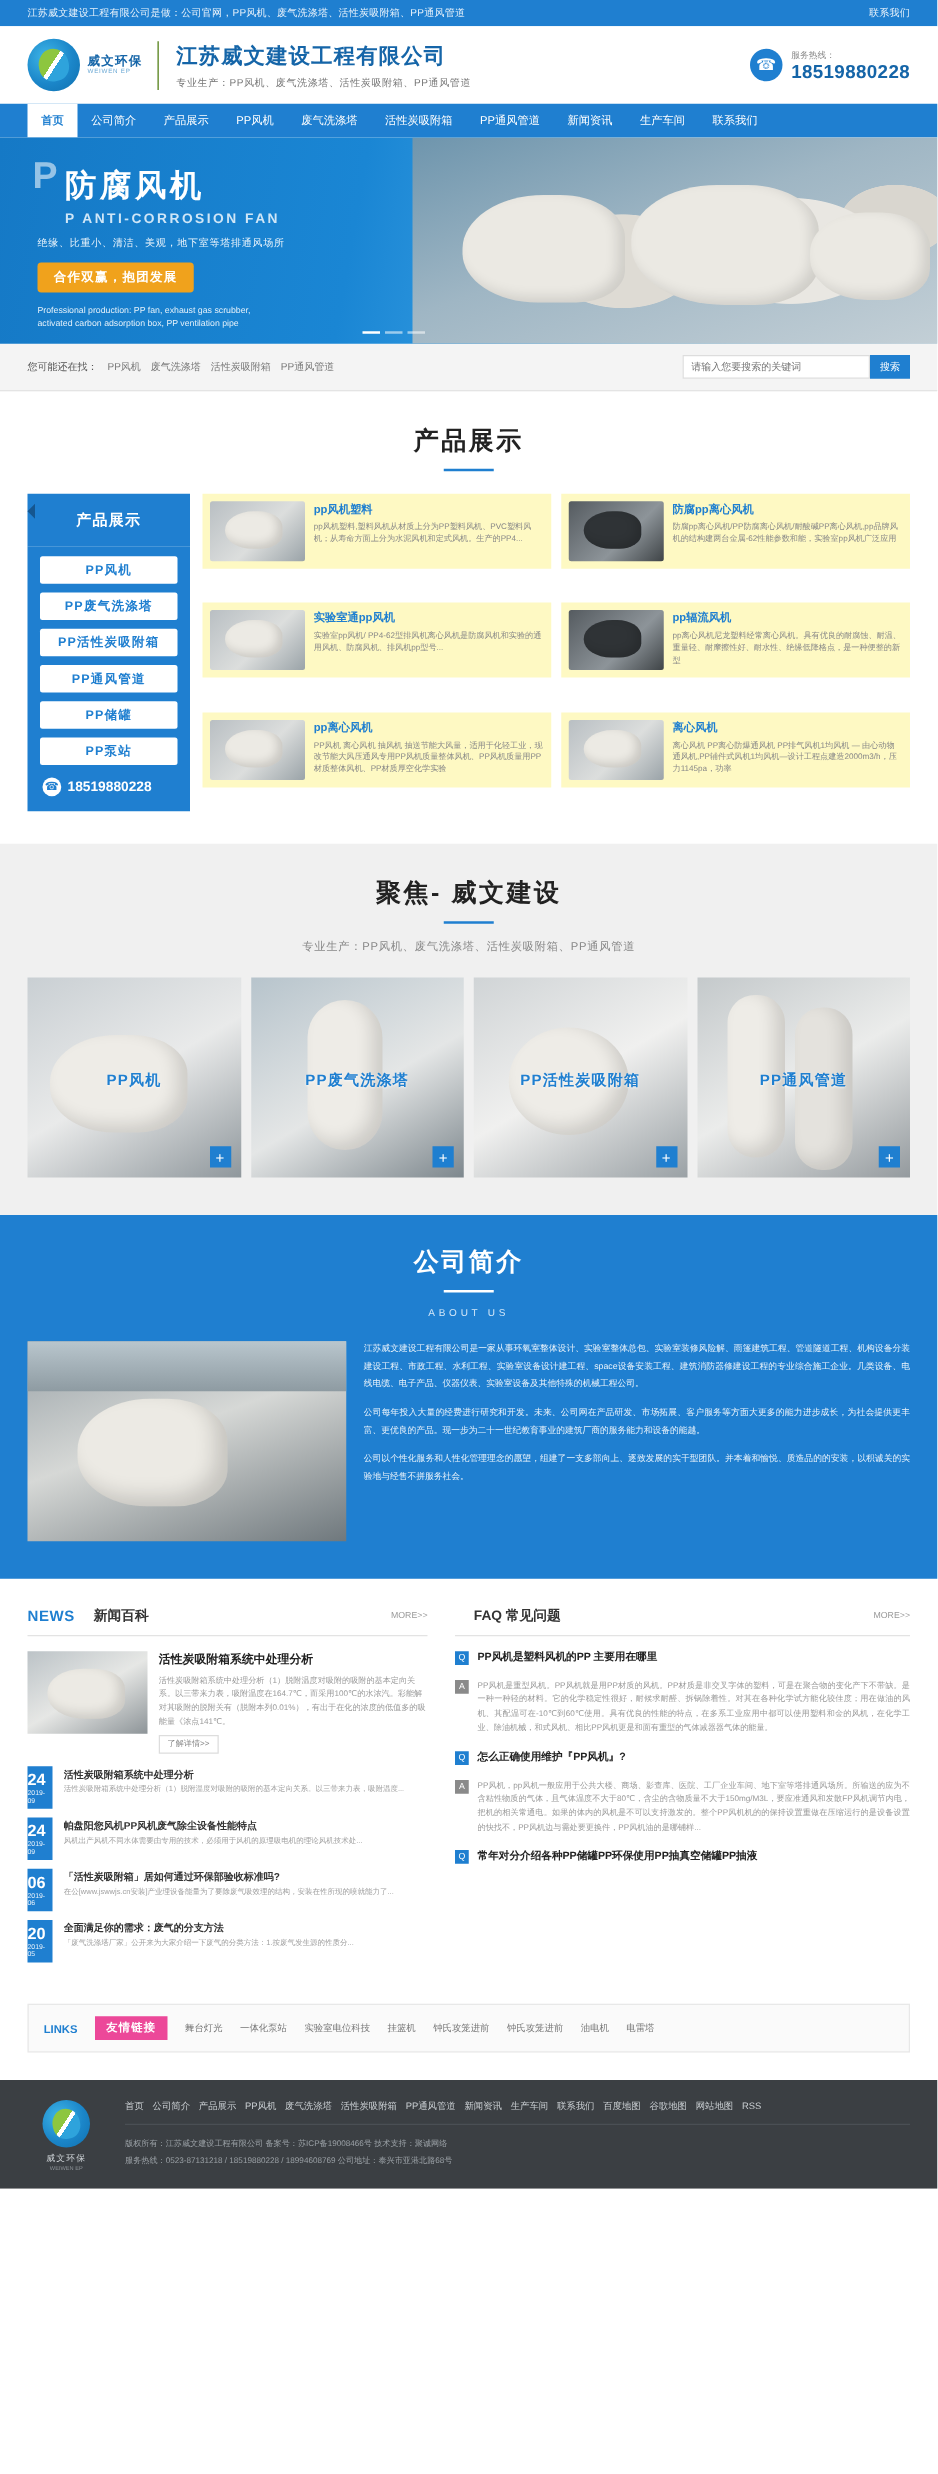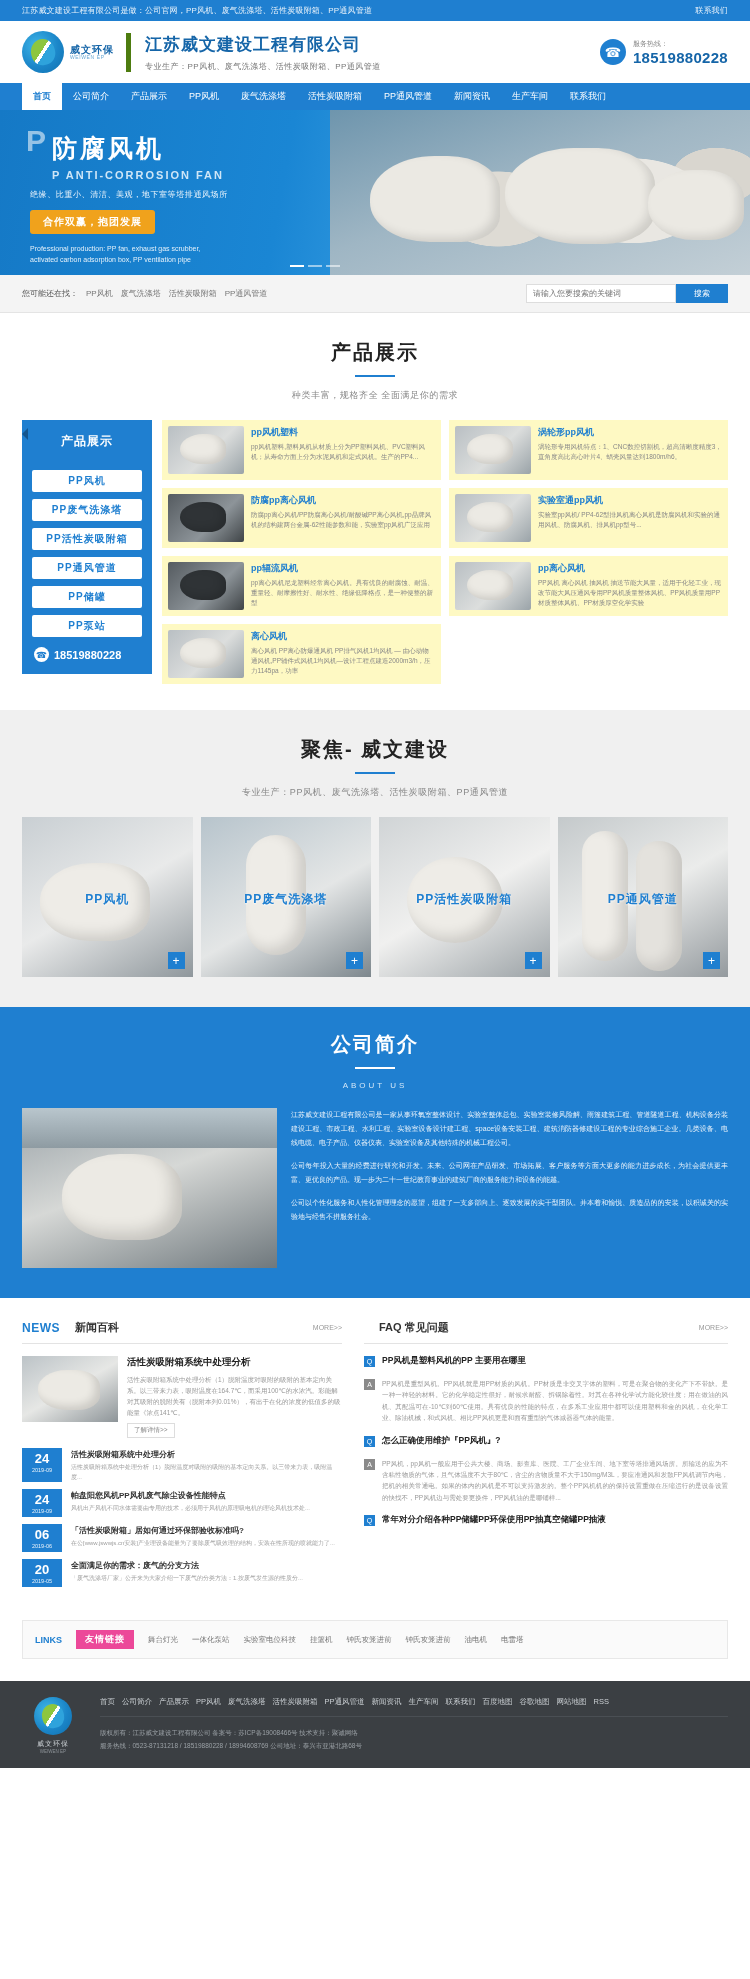--- a/index.html
+++ b/index.html
@@ -45,21 +45,21 @@
     content: "";
     position: absolute; left: 9px; top: 8px;
     width: 24px; height: 26px;
     background: linear-gradient(135deg,#8dc63f 0 45%, #ffffff 45% 55%, #2ea3dc 55% 100%);
     border-radius: 50% 50% 45% 45%;
     transform: rotate(-12deg);
   }
   .logo-text { margin-left: 6px; line-height: 1.1; }
   .logo-cn { font-size: 10px; font-weight: bold; color: #1565a8; letter-spacing: 1px; }
   .logo-en { font-size: 5px; color: #6aa8d4; letter-spacing: .6px; }
-  .head-title { margin-left: 12px; border-left: 5px solid #4d7c0f; padding-left: 14px; }
+  .head-title { margin-left: 12px; border-left: 1px solid #4d7c0f; padding-left: 14px; }
   .head-title h1 { font-size: 17px; color: #1565a8; font-weight: bold; letter-spacing: 1px; }
   .head-title p { font-size: 8px; color: #777; margin-top: 5px; letter-spacing: .5px; }
   .head-tel { margin-left: auto; display: flex; align-items: center; }
   .tel-icon {
     width: 26px; height: 26px; border-radius: 50%;
     background: #1f7fd0; color: #fff;
     display: flex; align-items: center; justify-content: center;
     font-size: 13px; margin-right: 7px;
   }
   .tel-txt .tel-lab { font-size: 7px; color: #888; }
@@ -132,21 +132,21 @@
   .searchbar .keys { display: flex; gap: 8px; align-items: center; }
   .searchbar .keys b { color: #555; font-weight: normal; }
   .searchbar .keys a { color: #777; }
   .search-form { margin-left: auto; display: flex; align-items: center; }
   .search-form input {
     width: 150px; height: 19px; border: 1px solid #ddd; background: #fff;
     font-size: 8px; padding: 0 6px; color: #999;
     font-family: "Liberation Sans", sans-serif;
   }
   .search-form button {
-    width: 52px; height: 19px; border: none; background: #1f7fd0; color: #fff;
+    width: 32px; height: 19px; border: none; background: #1f7fd0; color: #fff;
     font-size: 8px; cursor: pointer; font-family: Liberation Sans, sans-serif;
   }
 
   
   .sec { padding: 26px 22px; }
   .sec-title { text-align: center; }
   .sec-title h2 { font-size: 20px; color: #222; letter-spacing: 2px; }
   .sec-title .bar { width: 40px; height: 2px; background: #1f7fd0; margin: 9px auto 0; }
   .sec-title p { font-size: 9px; color: #888; margin-top: 12px; letter-spacing: .6px; }
 
@@ -266,21 +266,21 @@
   }
   .news-top .nt-body h4 { font-size: 9.5px; color: #222; font-weight: bold; margin-bottom: 5px; }
   .news-top .nt-body p { font-size: 6.5px; color: #999; line-height: 1.7; }
   .news-more {
     display: inline-block; margin-top: 5px; border: 1px solid #ddd; color: #888;
     font-size: 6.5px; padding: 2px 6px;
   }
   .news-list { margin-top: 10px; }
   .news-row { display: flex; gap: 9px; margin-bottom: 7px; align-items: stretch; }
   .news-date {
-    width: 40px; flex: none; background: #1f7fd0; color: #fff; text-align: center;
+    width: 20px; flex: none; background: #1f7fd0; color: #fff; 
     padding: 4px 0 3px;
   }
   .news-date .d { font-size: 13px; font-weight: bold; line-height: 1; }
   .news-date .m { font-size: 5.5px; margin-top: 2px; opacity: .9; }
   .news-row .nr-body { padding-top: 1px; overflow: hidden; }
   .news-row .nr-body h5 { font-size: 8px; color: #333; font-weight: bold; margin-bottom: 3px; }
   .news-row .nr-body p { font-size: 6px; color: #a0a0a0; line-height: 1.6; }
 
   .faq-item { margin-top: 11px; display: flex; gap: 7px; }
   .faq-badge {
@@ -400,21 +400,20 @@
     <div class="search-form">
       <input type="text" placeholder="请输入您要搜索的关键词" style="">
       <button>搜索</button>
     </div>
   </div>
 
   <div class="sec">
     <div class="sec-title">
       <h2>产品展示</h2>
       <div class="bar"></div>
-      <p>种类丰富，规格齐全 全面满足你的需求</p>
     </div>
     <div class="prod-wrap">
       <div class="prod-side">
         <div class="side-head">产品展示</div>
         <div class="side-body">
           <div class="side-item">PP风机</div>
           <div class="side-item">PP废气洗涤塔</div>
           <div class="side-item">PP活性炭吸附箱</div>
           <div class="side-item">PP通风管道</div>
           <div class="side-item">PP储罐</div>
@@ -425,27 +424,20 @@
           </div>
         </div>
       </div>
 
       <div class="prod-grid">
         <div class="prod-card">
           <div class="prod-thumb"></div>
           <div class="prod-info">
             <h4>pp风机塑料</h4>
             <p>pp风机塑料,塑料风机从材质上分为PP塑料风机、PVC塑料风机；从寿命方面上分为水泥风机和定式风机。生产的PP4...</p>
-          </div>
-        </div>
-        <div class="prod-card">
-          <div class="prod-thumb"></div>
-          <div class="prod-info">
-            <h4>涡轮形pp风机</h4>
-            <p>涡轮形专用风机特点：1、CNC数控切割机，超高清晰度精度3，直角度高比高心叶片4、蜗壳风量达到1800m/h6。</p>
           </div>
         </div>
         <div class="prod-card">
           <div class="prod-thumb dark"></div>
           <div class="prod-info">
             <h4>防腐pp离心风机</h4>
             <p>防腐pp离心风机/PP防腐离心风机/耐酸碱PP离心风机,pp品牌风机的结构建两台金属-62性能参数和能，实验室pp风机广泛应用</p>
           </div>
         </div>
         <div class="prod-card">

